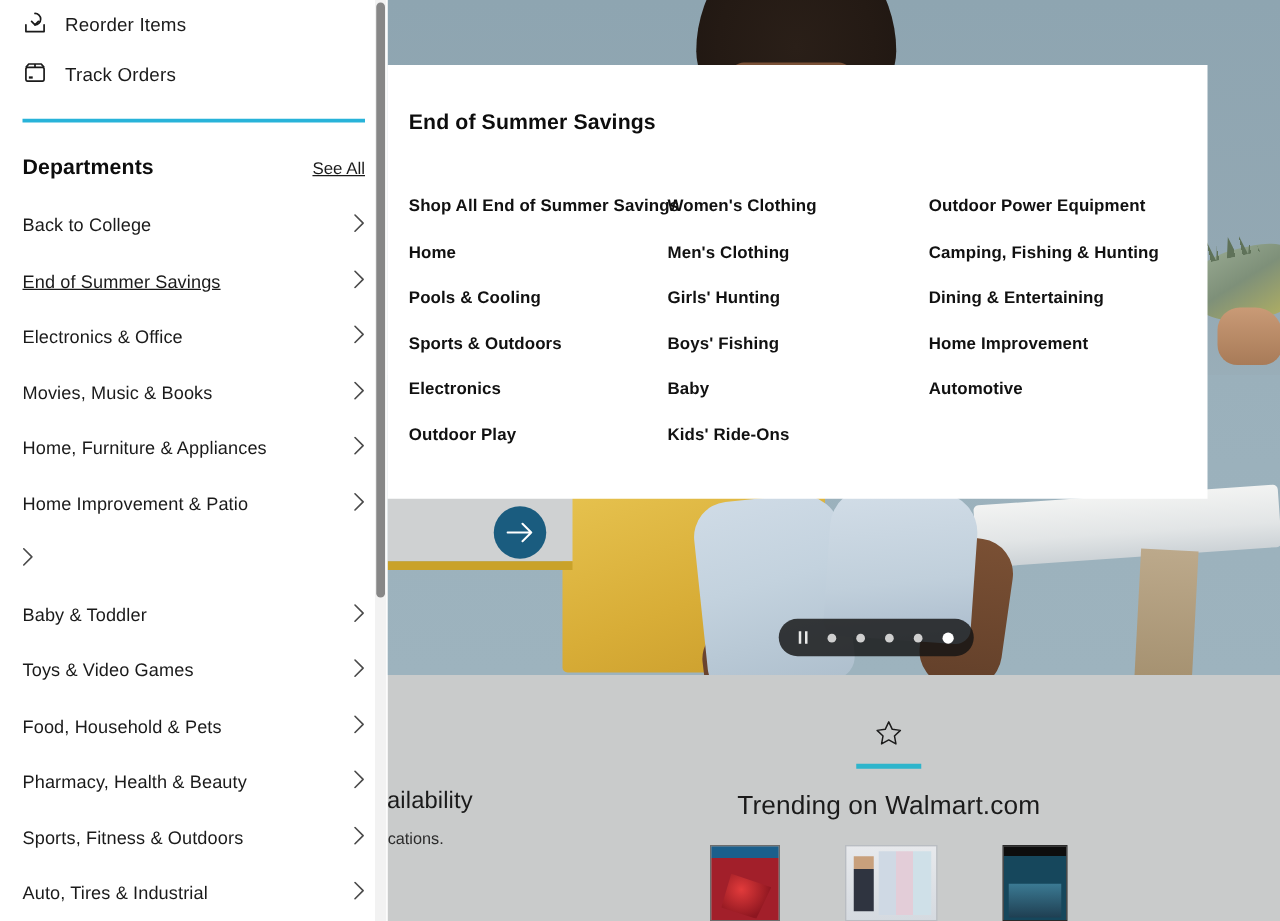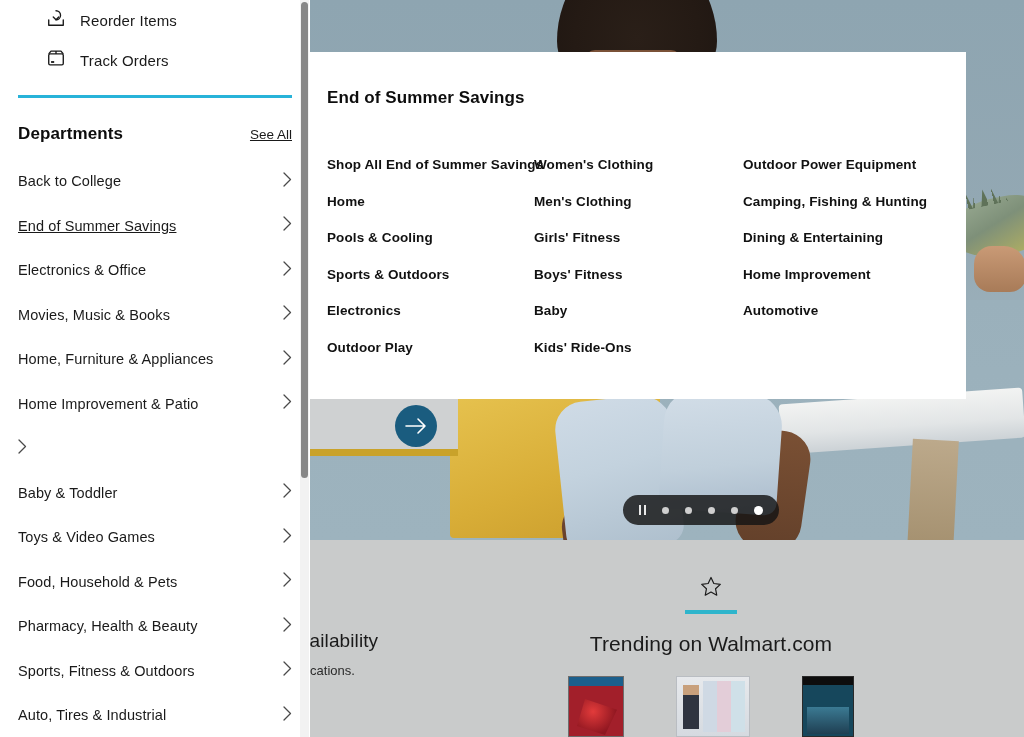--- a/index.html
+++ b/index.html
@@ -194,21 +194,21 @@
     font-size: 13.5px; font-weight: 700; color: #111111;
     text-decoration: none; line-height: 1; margin-bottom: 23px;
     white-space: nowrap; cursor: pointer; letter-spacing: .1px;
   }
 
   
   .sidebar {
     position: absolute; left: 0; top: 0; width: 310px; height: 737px;
     background: #ffffff; overflow: hidden; z-index: 40;
   }
-  .side-top { padding: 0 18px; margin-left: 28px; }
+  .side-top { padding: 0 18px; }
   .side-row {
     display: flex; align-items: center; gap: 14px;
     height: 40px; cursor: pointer; text-decoration: none;
   }
   .side-row-label { font-size: 15px; color: #1a1a1a; letter-spacing: .15px; }
   .side-divider { height: 3px; background: #28b3d9; margin: 15px 18px 0; }
 
   .dept-head {
     display: flex; align-items: center; justify-content: space-between;
     padding: 0 18px; margin-top: 26px;
@@ -314,22 +314,22 @@
         <a class="mega-link">Home</a>
         <a class="mega-link">Pools &amp; Cooling</a>
         <a class="mega-link">Sports &amp; Outdoors</a>
         <a class="mega-link">Electronics</a>
         <a class="mega-link">Outdoor Play</a>
       </div>
 
       <div class="mega-col c2">
         <a class="mega-link">Women's Clothing</a>
         <a class="mega-link">Men's Clothing</a>
-        <a class="mega-link">Girls' Fitness</a>
-        <a class="mega-link">Boys' Fitness</a>
+        <a class="mega-link">Girls' Hunting</a>
+        <a class="mega-link">Boys' Fishing</a>
         <a class="mega-link">Baby</a>
         <a class="mega-link">Kids' Ride-Ons</a>
       </div>
 
       <div class="mega-col c3">
         <a class="mega-link">Outdoor Power Equipment</a>
         <a class="mega-link">Camping, Fishing &amp; Hunting</a>
         <a class="mega-link">Dining &amp; Entertaining</a>
         <a class="mega-link">Home Improvement</a>
         <a class="mega-link">Automotive</a>

